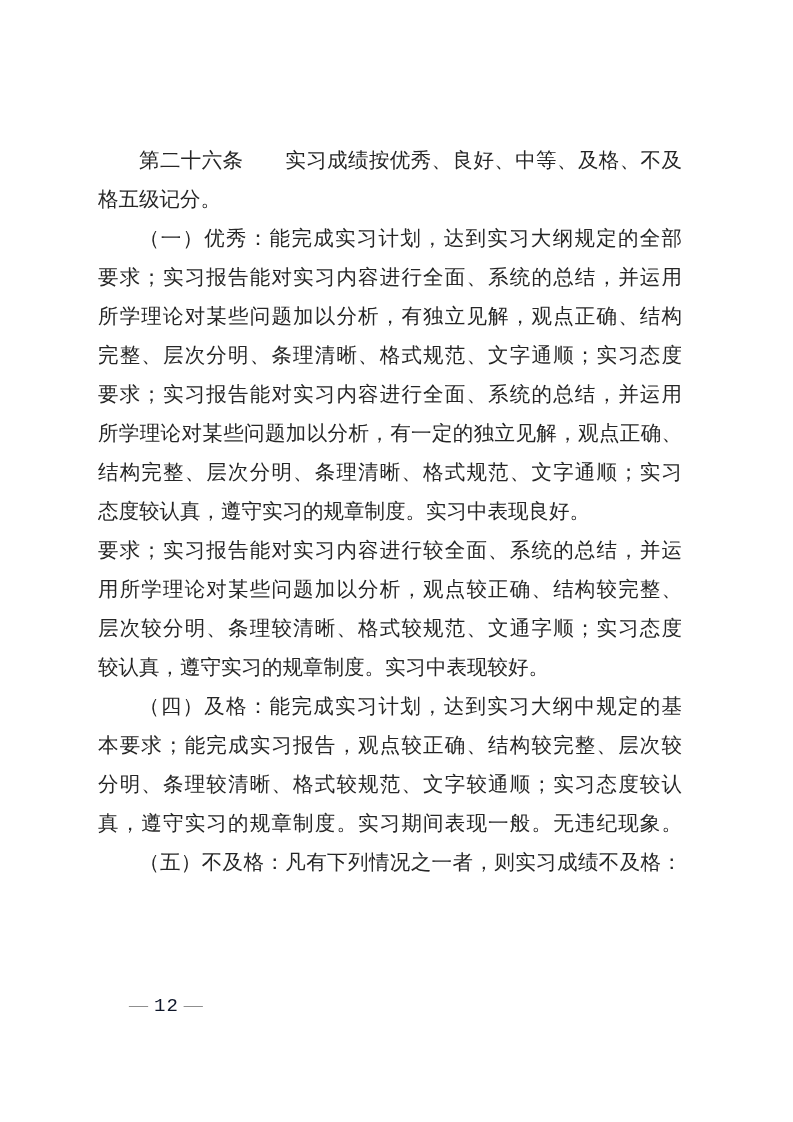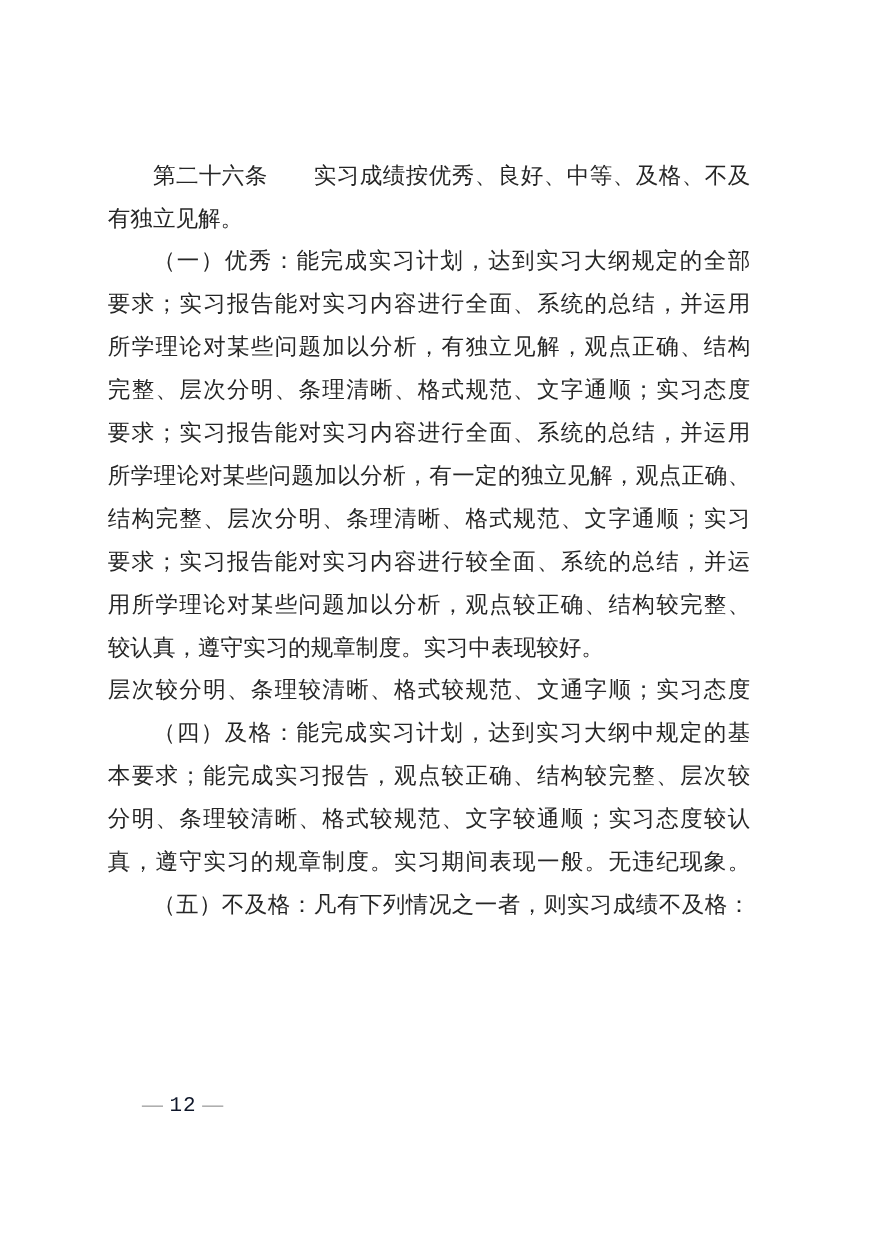--- a/index.html
+++ b/index.html
@@ -51,41 +51,42 @@
   .pagenum .num { color: #0f172a; font-family: Liberation Mono, monospace; }
 </style>
 </head>
 <body>
 
 <div class="page">
   <main class="textblock">
 
     <section class="para">
       <div class="ln first">第二十六条　　实习成绩按优秀、良好、中等、及格、不及</div>
-      <div class="ln end">有独立见解。</div>
+      <div class="ln end">格五级记分。</div>
     </section>
 
     <section class="para">
       <div class="ln first">（一）优秀：能完成实习计划，达到实习大纲规定的全部</div>
       <div class="ln">要求；实习报告能对实习内容进行全面、系统的总结，并运用</div>
       <div class="ln">所学理论对某些问题加以分析，有独立见解，观点正确、结构</div>
       <div class="ln">完整、层次分明、条理清晰、格式规范、文字通顺；实习态度</div>
     </section>
 
     <section class="para">
       <div class="ln">要求；实习报告能对实习内容进行全面、系统的总结，并运用</div>
       <div class="ln">所学理论对某些问题加以分析，有一定的独立见解，观点正确、</div>
       <div class="ln">结构完整、层次分明、条理清晰、格式规范、文字通顺；实习</div>
+      <div class="ln end">态度较认真，遵守实习的规章制度。实习中表现良好。</div>
     </section>
 
     <section class="para">
       <div class="ln">要求；实习报告能对实习内容进行较全面、系统的总结，并运</div>
       <div class="ln">用所学理论对某些问题加以分析，观点较正确、结构较完整、</div>
+      <div class="ln">层次较分明、条理较清晰、格式较规范、文通字顺；实习态度</div>
       <div class="ln end">较认真，遵守实习的规章制度。实习中表现较好。</div>
-      <div class="ln">层次较分明、条理较清晰、格式较规范、文通字顺；实习态度</div>
     </section>
 
     <section class="para">
       <div class="ln first">（四）及格：能完成实习计划，达到实习大纲中规定的基</div>
       <div class="ln">本要求；能完成实习报告，观点较正确、结构较完整、层次较</div>
       <div class="ln">分明、条理较清晰、格式较规范、文字较通顺；实习态度较认</div>
       <div class="ln">真，遵守实习的规章制度。实习期间表现一般。无违纪现象。</div>
     </section>
 
     <section class="para">

